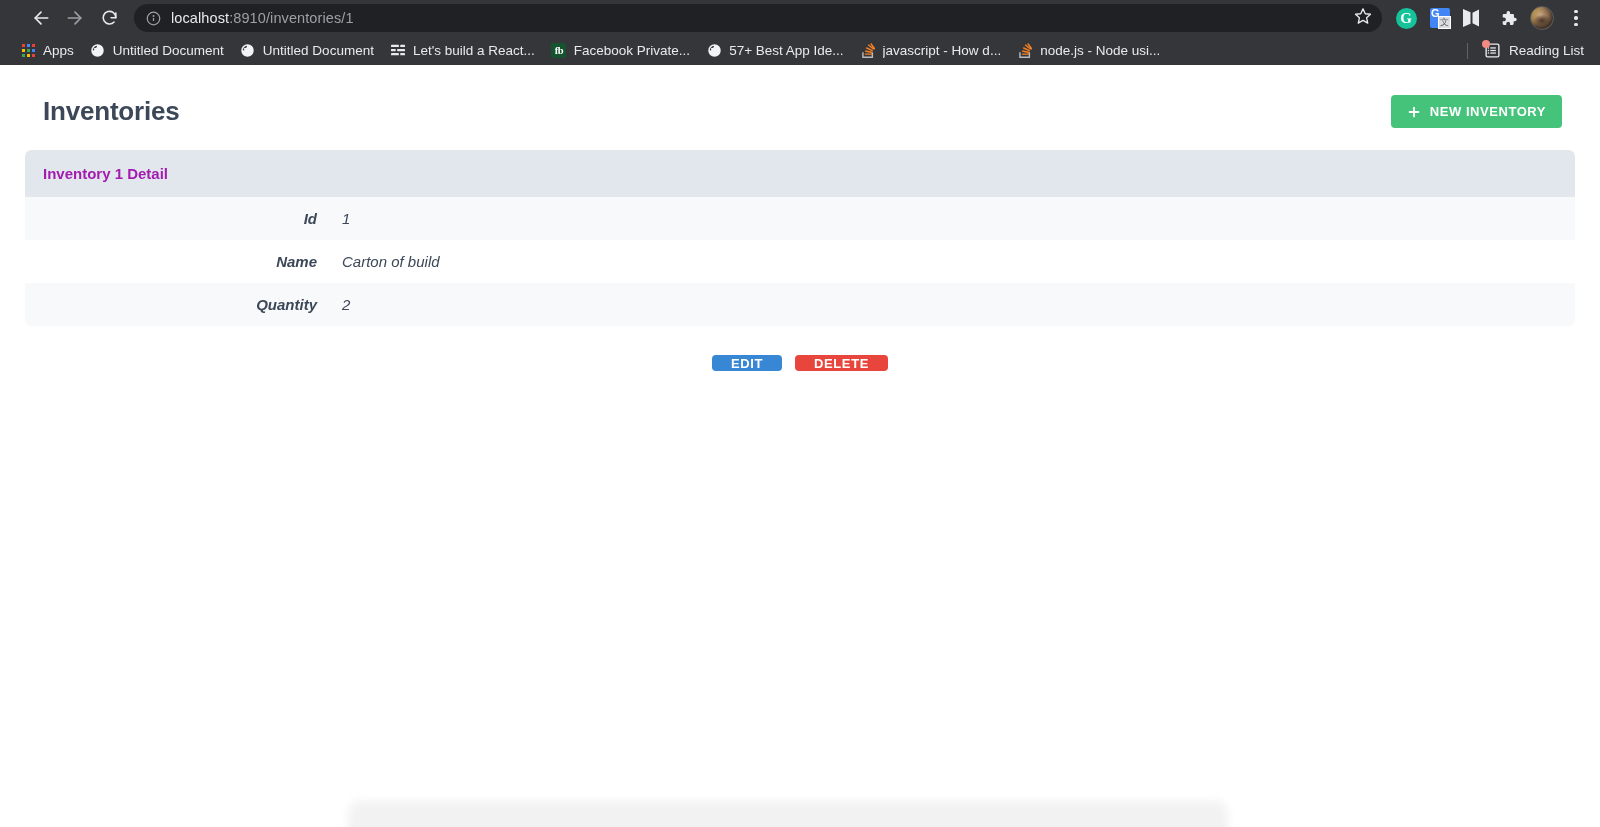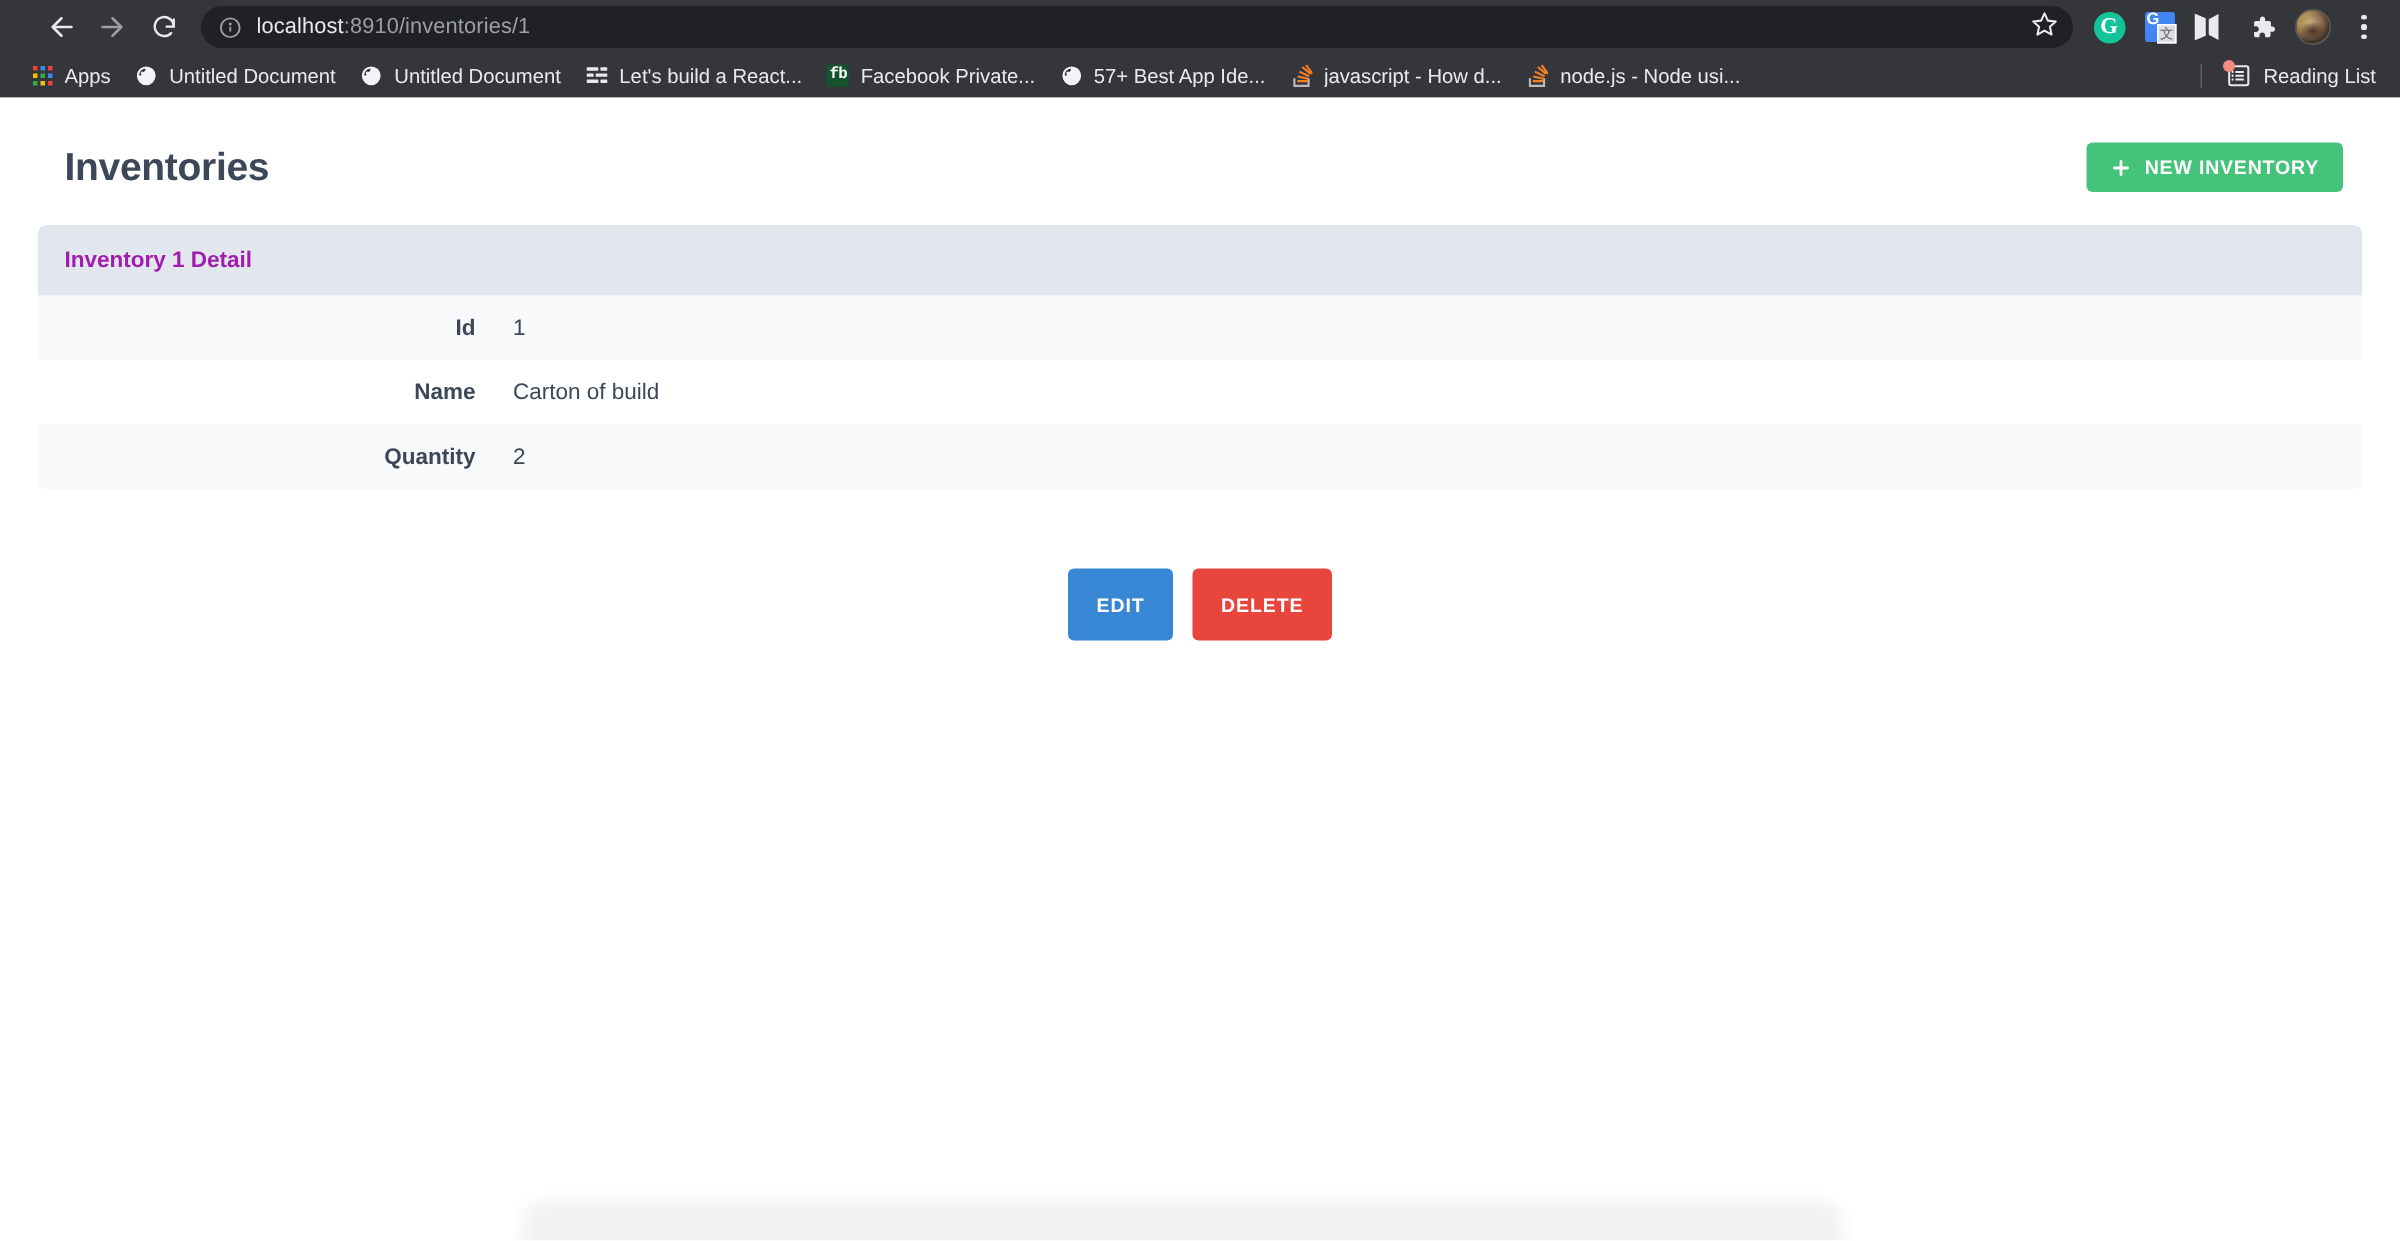--- a/index.html
+++ b/index.html
@@ -148,21 +148,21 @@
   .bookmark .bm-label { overflow: hidden; text-overflow: ellipsis; }
   .bm-icon { width: 16px; height: 16px; flex: none; display: flex; align-items: center; justify-content: center; }
 
   .apps-grid { display: grid; grid-template-columns: repeat(3,3px); grid-template-rows: repeat(3,3px); gap: 2px; }
   .apps-grid i { display: block; width: 3px; height: 3px; }
 
   .globe-ico { display: block; }
   .fb-ico {
     width: 15px; height: 15px; background: #14532d; border-radius: 2px;
     color: #fff; font-size: 10.5px; font-weight: bold; line-height: 15px; text-align: center;
-    font-family: Liberation Mono, monospace;
+    font-family: Liberation Serif, serif;
     letter-spacing: -0.5px;
   }
   .layout-ico { display: block; }
   .so-ico { display: block; }
 
   .bookmarks-spacer { flex: 1; }
   .bm-divider { width: 1px; height: 16px; background: #5f6368; margin: 0 8px; flex: none; }
   .reading-list {
     display: flex; align-items: center; gap: 8px;
     color: #e8eaed; font-size: 13.5px; padding: 3px 8px; border-radius: 4px;
@@ -229,20 +229,21 @@
     font-size: 15px;
     font-weight: bold;
     color: #a21caf;
     border-radius: 6px 6px 0 0;
   }
   .detail-row {
     display: flex;
     align-items: center;
     padding: 13px 0;
     font-size: 15px;
+    font-style: italic;
   }
   .detail-row.alt { background: #f8f9fb; }
   .detail-row .row-label {
     width: 292px;
     text-align: right;
     font-weight: bold;
     color: #3c4858;
     padding-right: 0;
     flex: none;
   }
@@ -253,29 +254,28 @@
 
   .action-row {
     display: flex;
     justify-content: center;
     gap: 13px;
     margin-top: 29px;
   }
   .btn {
     border: none;
     border-radius: 4px;
-    height: 48px;
+    height: 16px;
     padding: 0 19px;
     font-size: 13px;
     font-weight: bold;
     letter-spacing: 0.6px;
     color: #fff;
     font-family: "Liberation Sans", sans-serif;
     cursor: pointer;
-    margin-top: 24px;
   }
   .btn-edit { background: #3182ce; background: #3787d4; }
   .btn-delete { background: #e74c3c; background: #e8453c; }
 
   .bottom-artifact {
     position: absolute;
     left: 348px;
     bottom: -26px;
     width: 880px;
     height: 52px;

